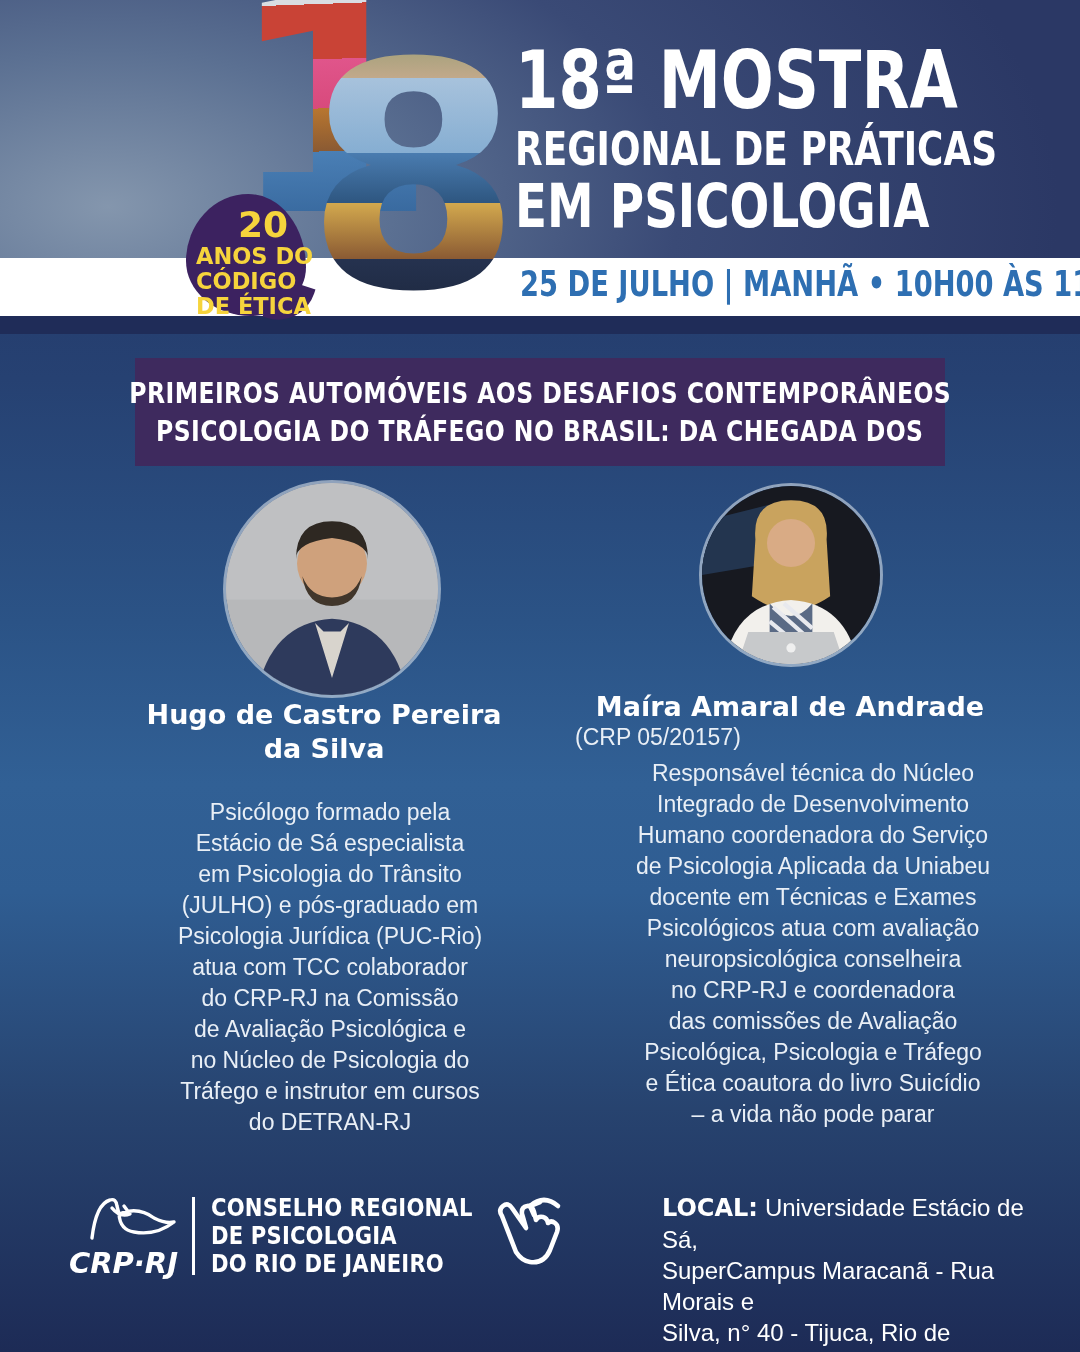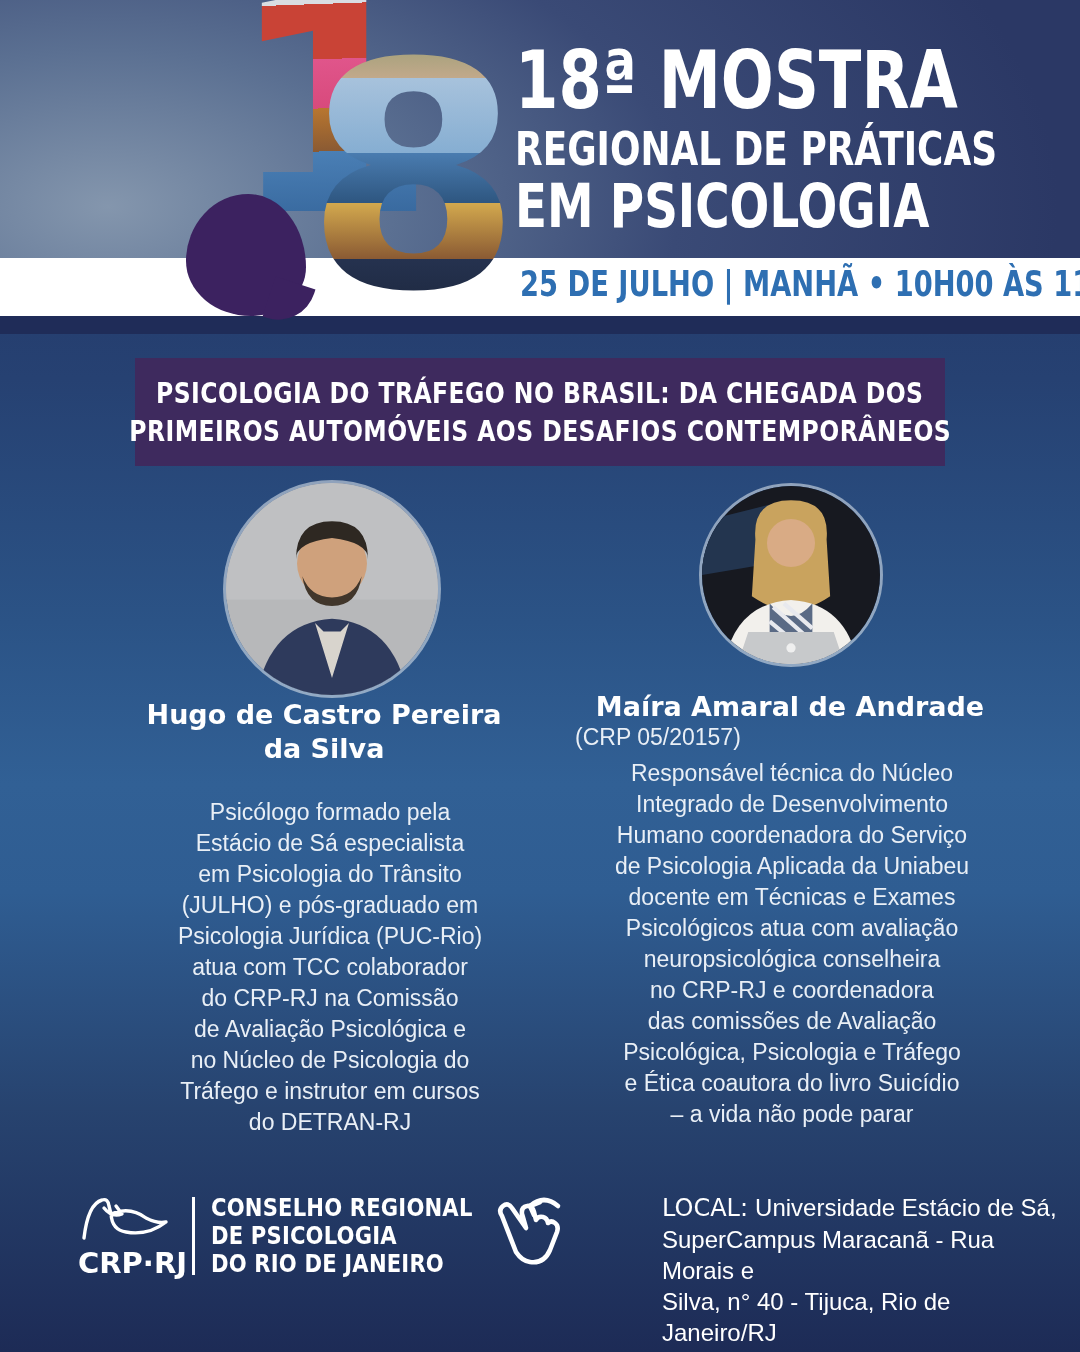--- a/index.html
+++ b/index.html
@@ -80,67 +80,73 @@
     position:absolute;color:#e9eff6;font-size:23px;text-align:left;z-index:5;
     font-family:"Liberation Sans",sans-serif;
   }
   .crp-left{left:110px;top:766px;width:440px;}
   .crp-right{left:575px;top:724px;width:430px;}
   .speaker-bio{
     position:absolute;color:#e9eff6;font-size:23px;line-height:31px;text-align:center;
     white-space:pre-line;z-index:5;font-family:"Liberation Sans",sans-serif;
   }
   .bio-left{left:100px;top:797px;width:460px;}
-  .bio-right{left:567px;top:758px;width:450px;}
+  .bio-right{left:588px;top:758px;width:450px;}
   
   .footer-logo{position:absolute;left:78px;top:1192px;z-index:5;display:flex;align-items:center;}
-  .logo-mark{display:flex;flex-direction:column;align-items:flex-start;width:100px;}
+  .logo-mark{display:flex;flex-direction:column;align-items:flex-end;width:100px;font-style:italic;}
   .logo-mark svg{display:block;}
   .logo-acronym{color:#fff;font-family:"DejaVu Sans",sans-serif;font-weight:bold;font-size:29px;margin-top:2px;white-space:nowrap;}
   .logo-divider{width:3px;height:78px;background:#ffffff;margin:0 16px 0 14px;}
   .org-name{
     color:#fff;font-family:"DejaVu Sans",sans-serif;font-weight:bold;font-size:24px;line-height:28px;
     white-space:pre-line;letter-spacing:0.2px;transform:scaleX(0.88);transform-origin:left center;
   }
   .hand-icon{position:absolute;left:486px;top:1188px;z-index:5;}
   .local-block{
     position:absolute;left:662px;top:1192px;width:400px;z-index:5;
     color:#fff;font-size:24px;line-height:31px;font-family:"Liberation Sans",sans-serif;
   }
-  .local-label{font-weight:normal;font-family:"DejaVu Sans",sans-serif;margin-right:7px;}
+  .local-label{font-weight:bold;font-family:"DejaVu Sans",sans-serif;margin-right:7px;}
   .local-text{white-space:pre-line;}
 </style>
 </head>
 <body>
 
 <div class="poster">
 
   <div class="header"></div>
 
   <div class="white-strip"></div>
   <div class="navy-band"></div>
 
   <div class="digit digit1">1</div>
   <div class="digit digit8">8</div>
 
   <div class="badge"></div>
+  <div class="badge-text" style="left:196px;top:206px;width:100px;position:absolute;">
+    <div class="badge-years">20</div>
+    <div class="badge-line">ANOS DO</div>
+    <div class="badge-line">CÓDIGO</div>
+    <div class="badge-line">DE ÉTICA</div>
+  </div>
 
   <div class="title-block">
     <div class="title-l1"><span class="cond">18ª MOSTRA</span></div>
     <div class="title-l2"><span class="cond">REGIONAL DE PRÁTICAS</span></div>
     <div class="title-l3"><span class="cond">EM PSICOLOGIA</span></div>
   </div>
 
   <div class="date-banner">
     <span class="cond">25 DE JULHO | MANHÃ • 10H00 ÀS 11H30</span>
   </div>
 
   <div class="session-box">
+    <div class="session-line"><span class="condc">PRIMEIROS AUTOMÓVEIS AOS DESAFIOS CONTEMPORÂNEOS</span></div>
     <div class="session-line"><span class="condc">PSICOLOGIA DO TRÁFEGO NO BRASIL: DA CHEGADA DOS</span></div>
-    <div class="session-line"><span class="condc">PRIMEIROS AUTOMÓVEIS AOS DESAFIOS CONTEMPORÂNEOS</span></div>
   </div>
 
   <div class="avatar avatar-left">
     <svg viewBox="0 0 100 100">
       <rect x="0" y="0" width="100" height="100" fill="#b7b8ba"></rect>
       <rect x="0" y="0" width="100" height="55" fill="#bfc0c2"></rect>
       <path d="M14,102 Q20,66 50,64 Q80,66 86,102 Z" fill="#2e3a5c"></path>
       <path d="M42,66 L50,92 L58,66 L54,70 L46,70 Z" fill="#d8d4cd"></path>
       <circle cx="50" cy="38" r="16.5" fill="#cfa17c"></circle>
       <path d="M33,36 Q33,18 50,18 Q67,18 67,36 Q67,28 50,26 Q33,28 33,36 Z" fill="#2e2822"></path>

